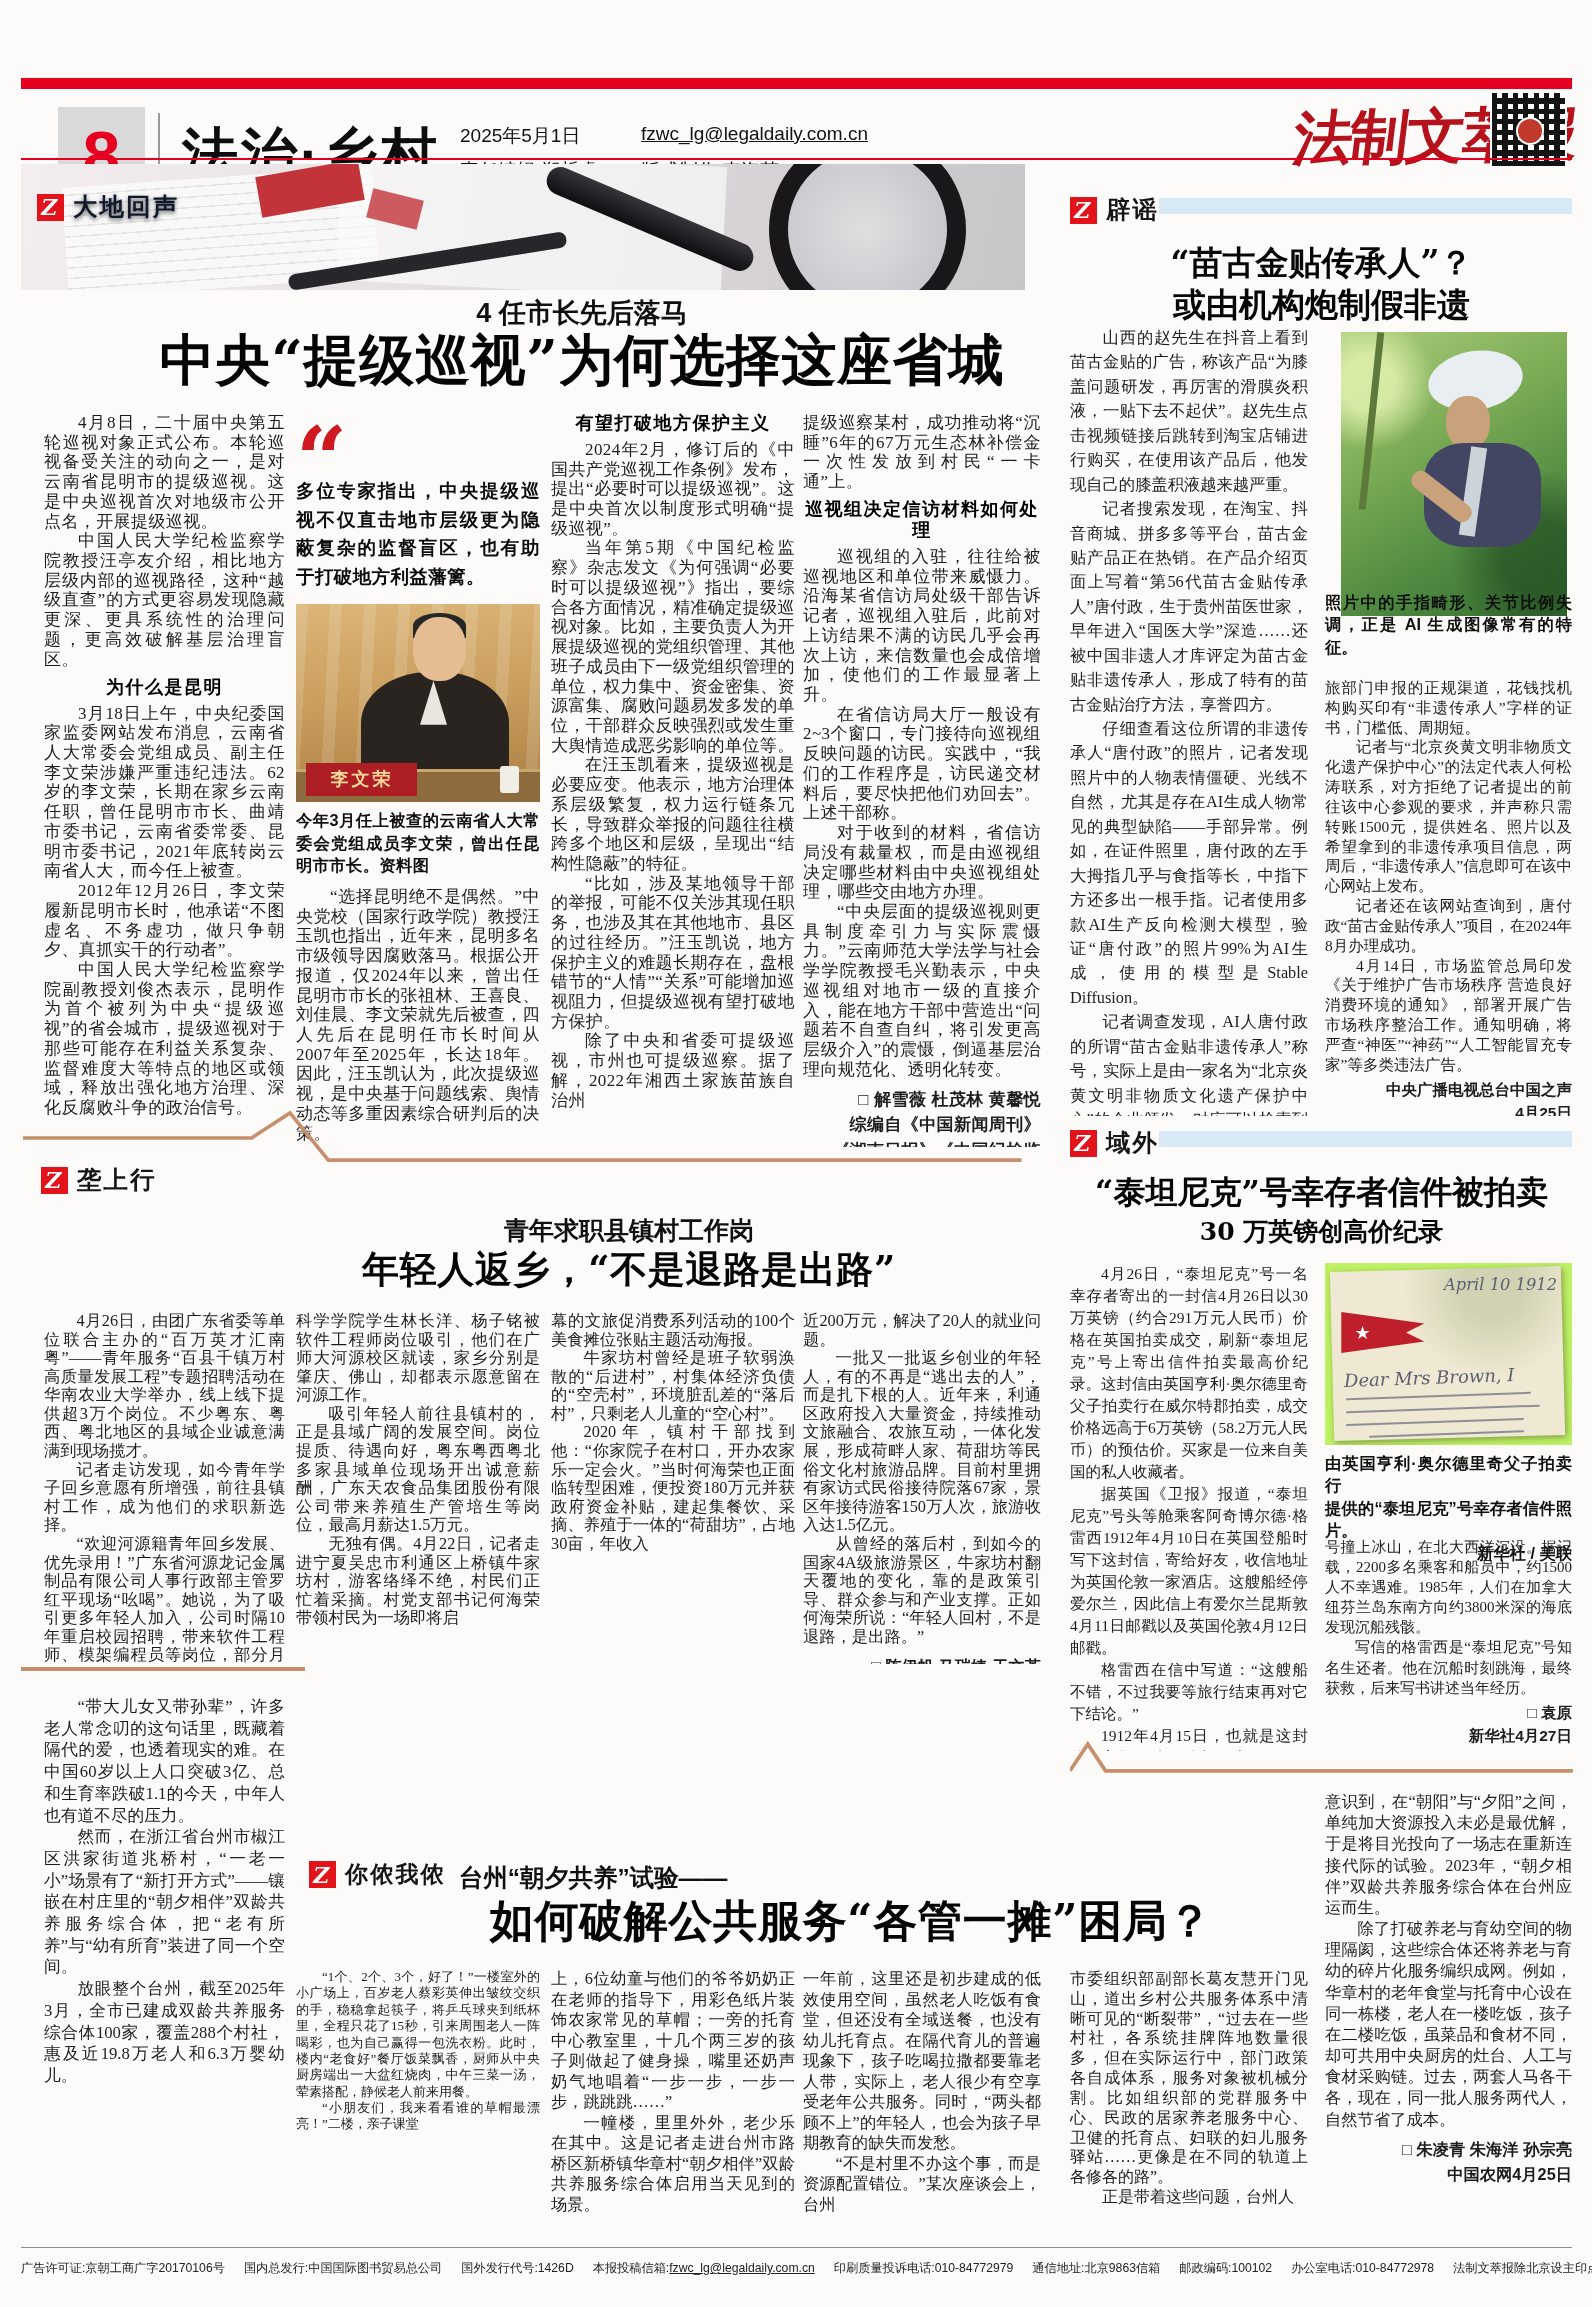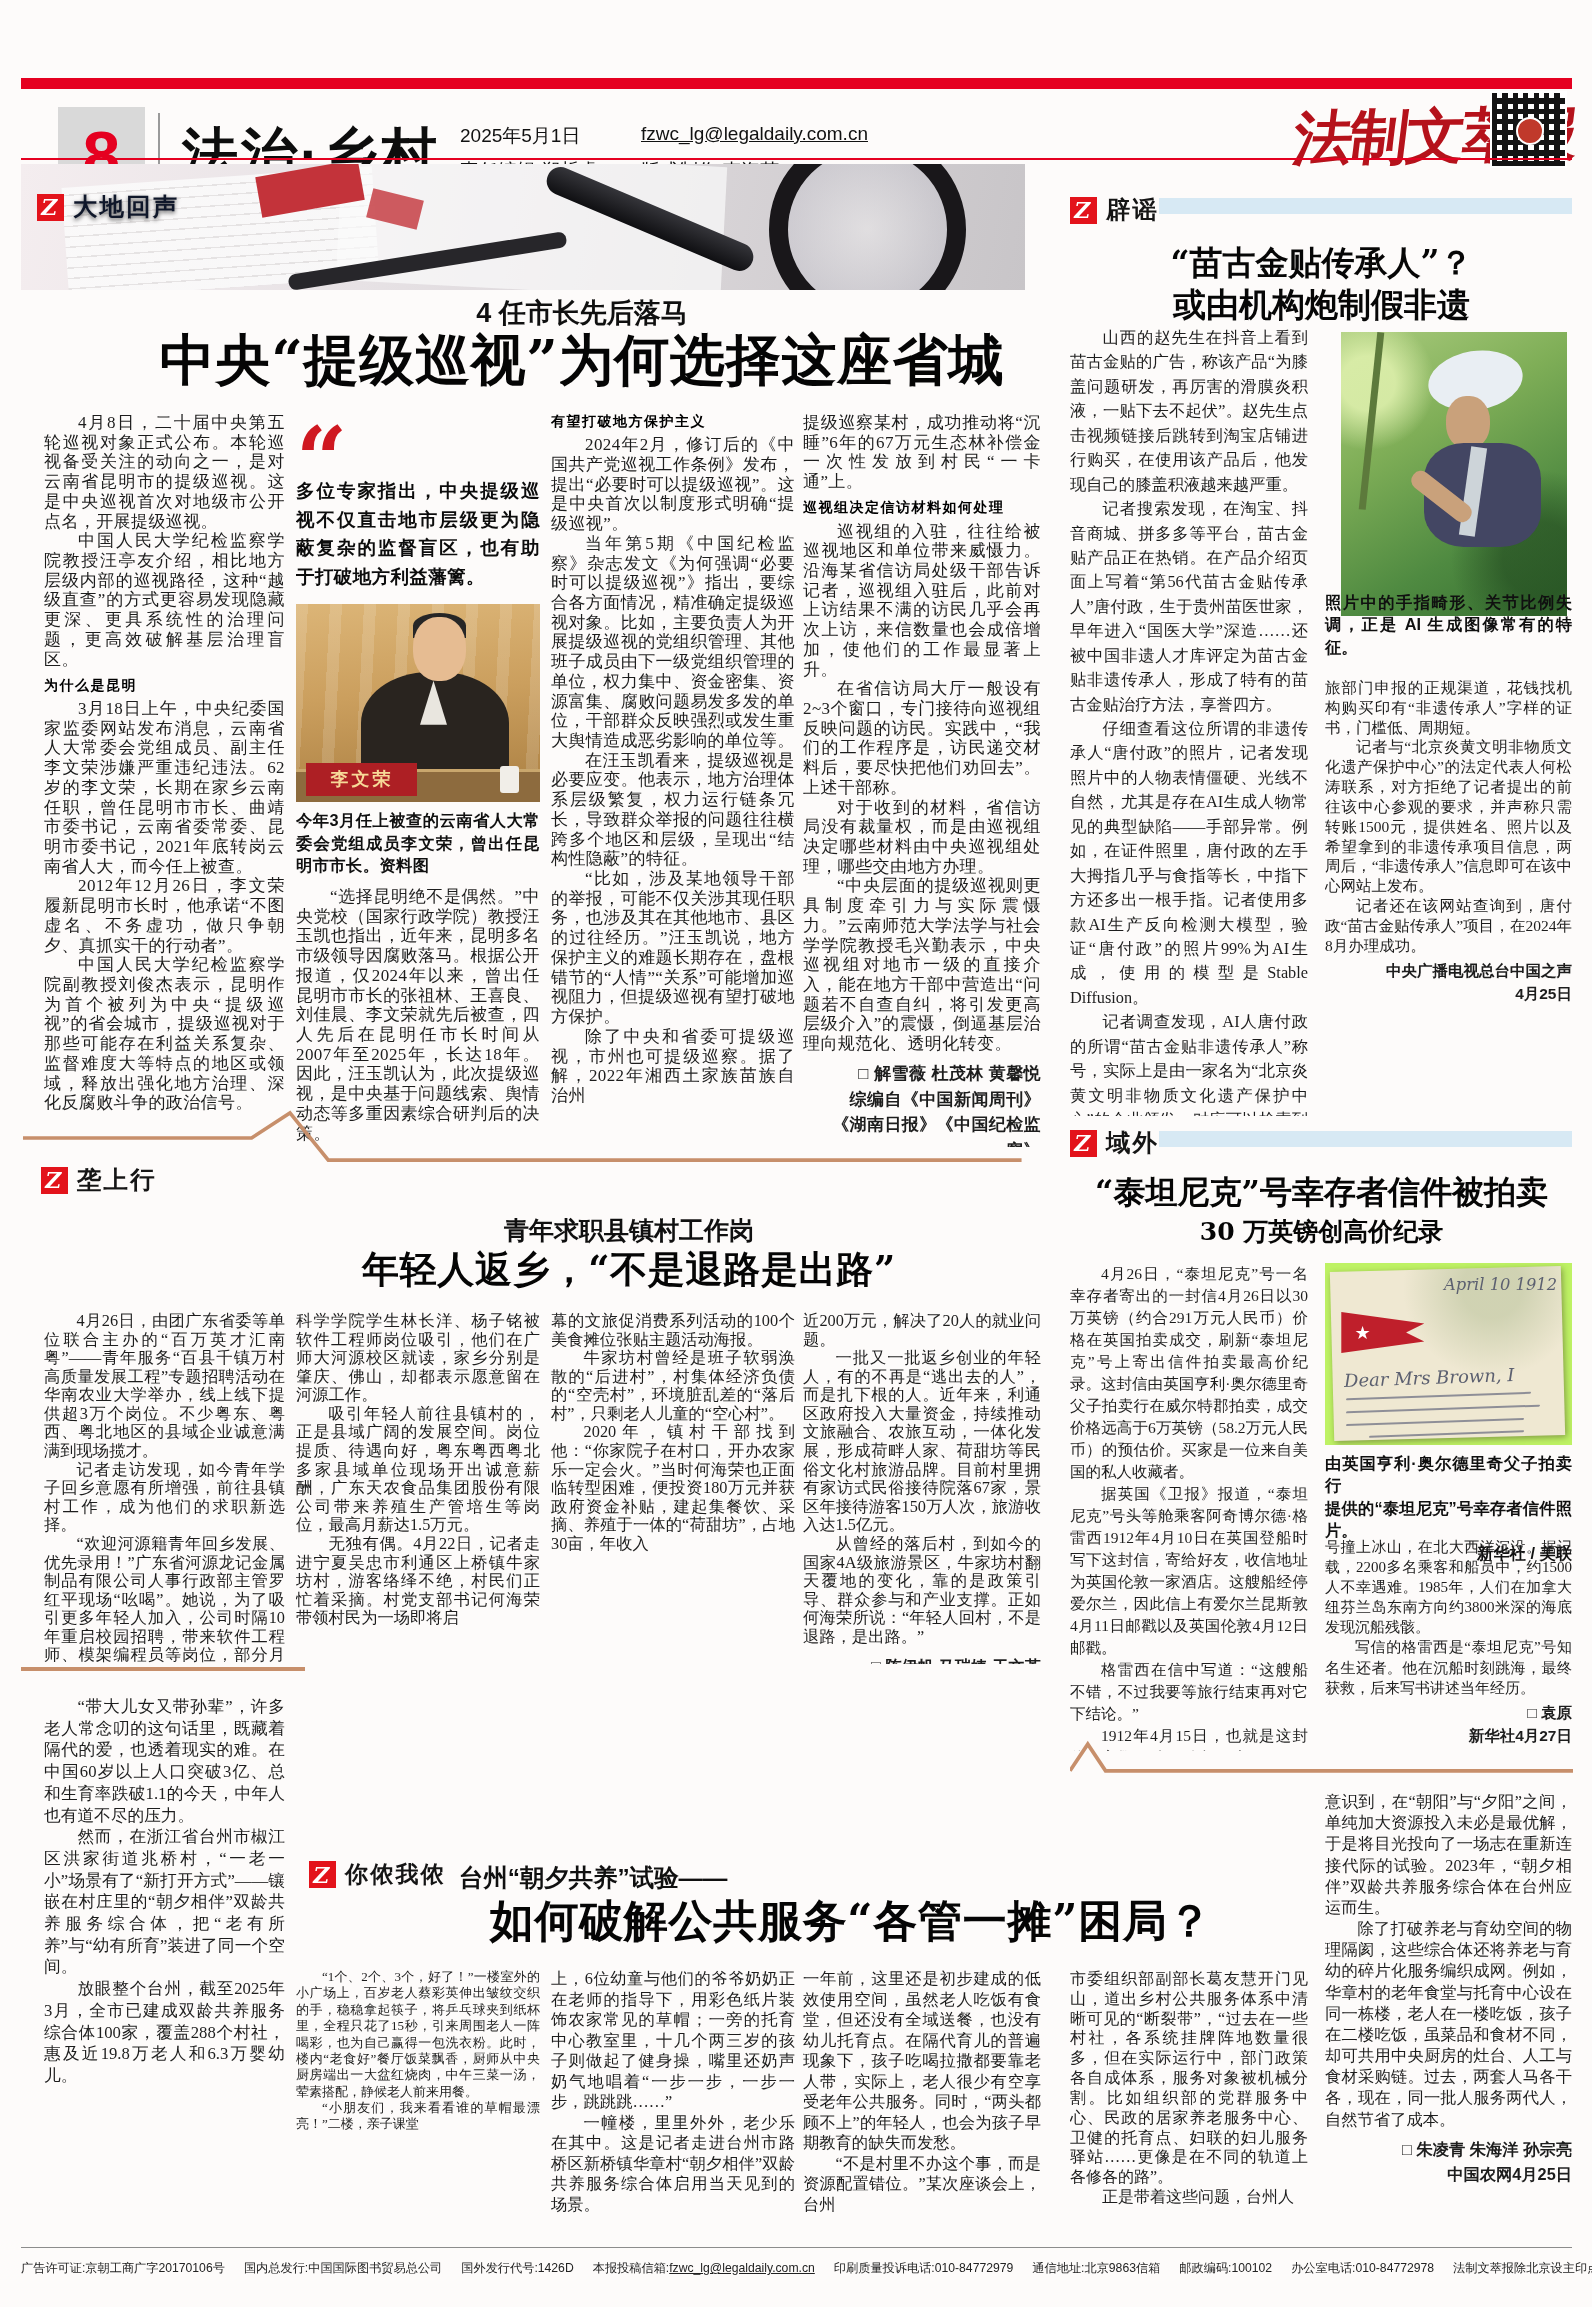--- a/index.html
+++ b/index.html
@@ -45,22 +45,22 @@
 
   
   .kicker{font-family:"Liberation Sans",sans-serif;font-weight:bold;color:#101010;text-align:center;}
   .bigtitle{font-weight:900;color:#050505;text-align:center;letter-spacing:0.7px;font-family:"DejaVu Serif",serif;}
 
   
   .col{position:absolute;overflow:hidden;text-align:justify;color:#1d1d1d;}
   .col p{margin:0;text-indent:2em;}
   .col p.cont{text-indent:0;}
   .m-col{font-size:17px;line-height:1.16;letter-spacing:0.4px;}
-  .colhead{margin:7.4px 0 6px 0;text-align:left;font-family:"Liberation Sans",sans-serif;
-           font-weight:bold;font-size:14px;letter-spacing:1.5px;color:#000;}
+  .colhead{margin:7.4px 0 6px 0;text-align:center;font-family:"Liberation Sans",sans-serif;
+           font-weight:bold;font-size:18px;letter-spacing:1.5px;color:#000;}
   .attr{text-align:right;font-family:"Liberation Sans",sans-serif;font-weight:bold;font-size:17px;line-height:1.5;margin-top:7.4px;}
   .attr div{margin:0;}
 
   
   .qmark{height:64px;font-size:89px;line-height:1.05;color:#cf1820;font-family:"DejaVu Serif",serif;font-weight:bold;}
   .pqtext{font-family:"Liberation Sans",sans-serif;font-weight:bold;font-size:18.5px;line-height:1.55;text-align:justify;color:#0c0c0c;}
 
   .cap{font-family:"Liberation Sans",sans-serif;font-weight:bold;font-size:16.3px;line-height:1.38;text-align:justify;color:#101010;}
   .tr{text-align:right;}
 
@@ -301,20 +301,21 @@
     <div class="vest"></div>
     <div class="sash"></div>
     <div class="arm"></div>
   </div>
   <div class="abs cap" style="left:1325px;top:591px;width:247px;">照片中的手指畸形、关节比例失调，正是 AI 生成图像常有的特征。</div>
 
   <div class="col" style="left:1325px;top:678px;width:247px;height:438px;font-size:15.5px;line-height:1.28;">
     <p class="cont">旅部门申报的正规渠道，花钱找机构购买印有“非遗传承人”字样的证书，门槛低、周期短。</p>
     <p>记者与“北京炎黄文明非物质文化遗产保护中心”的法定代表人何松涛联系，对方拒绝了记者提出的前往该中心参观的要求，并声称只需转账1500元，提供姓名、照片以及希望拿到的非遗传承项目信息，两周后，“非遗传承人”信息即可在该中心网站上发布。</p>
     <p>记者还在该网站查询到，唐付政“苗古金贴传承人”项目，在2024年8月办理成功。</p>
+    <p>4月14日，市场监管总局印发《关于维护广告市场秩序 营造良好消费环境的通知》，部署开展广告市场秩序整治工作。通知明确，将严查“神医”“神药”“人工智能冒充专家”等多类违法广告。</p>
     <div class="attr" style="font-size:15.5px;margin-top:3px;">
       <div>中央广播电视总台中国之声</div>
       <div>4月25日</div>
     </div>
   </div>
 
   <div class="abs slabel" style="left:1070px;top:1127px;">
     <div class="zbox">Z</div>
     <span>域外</span>
   </div>

